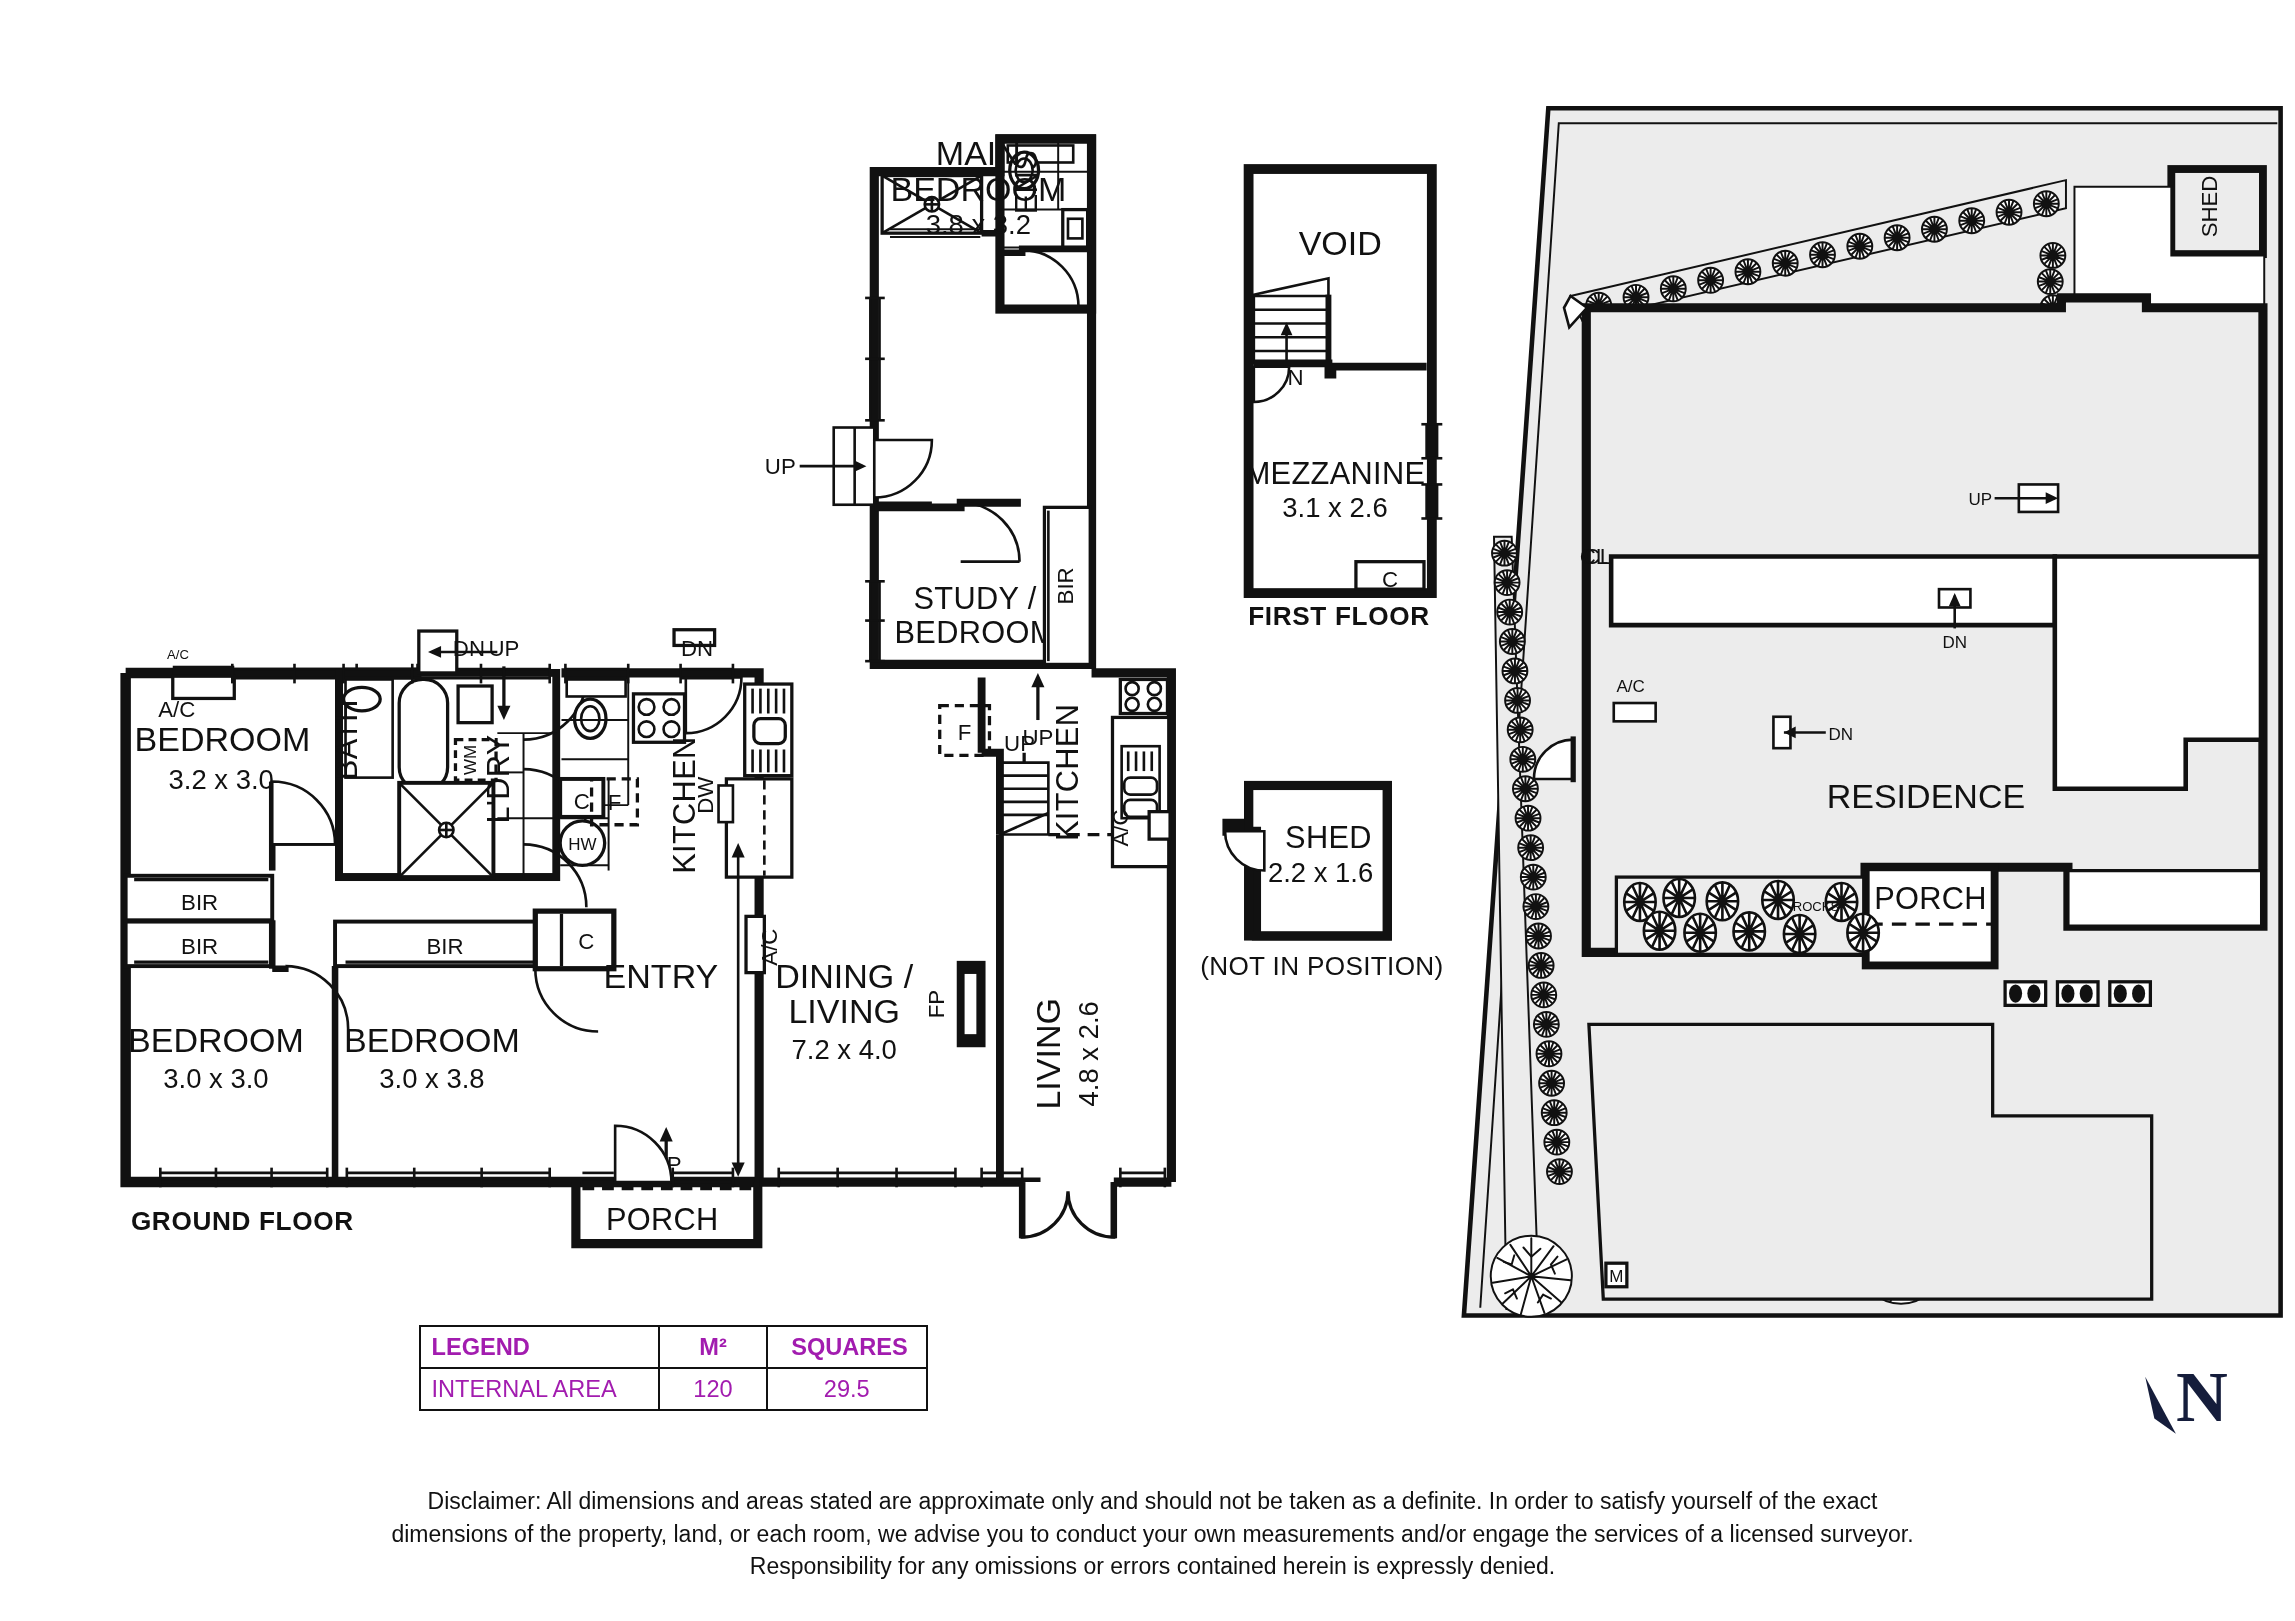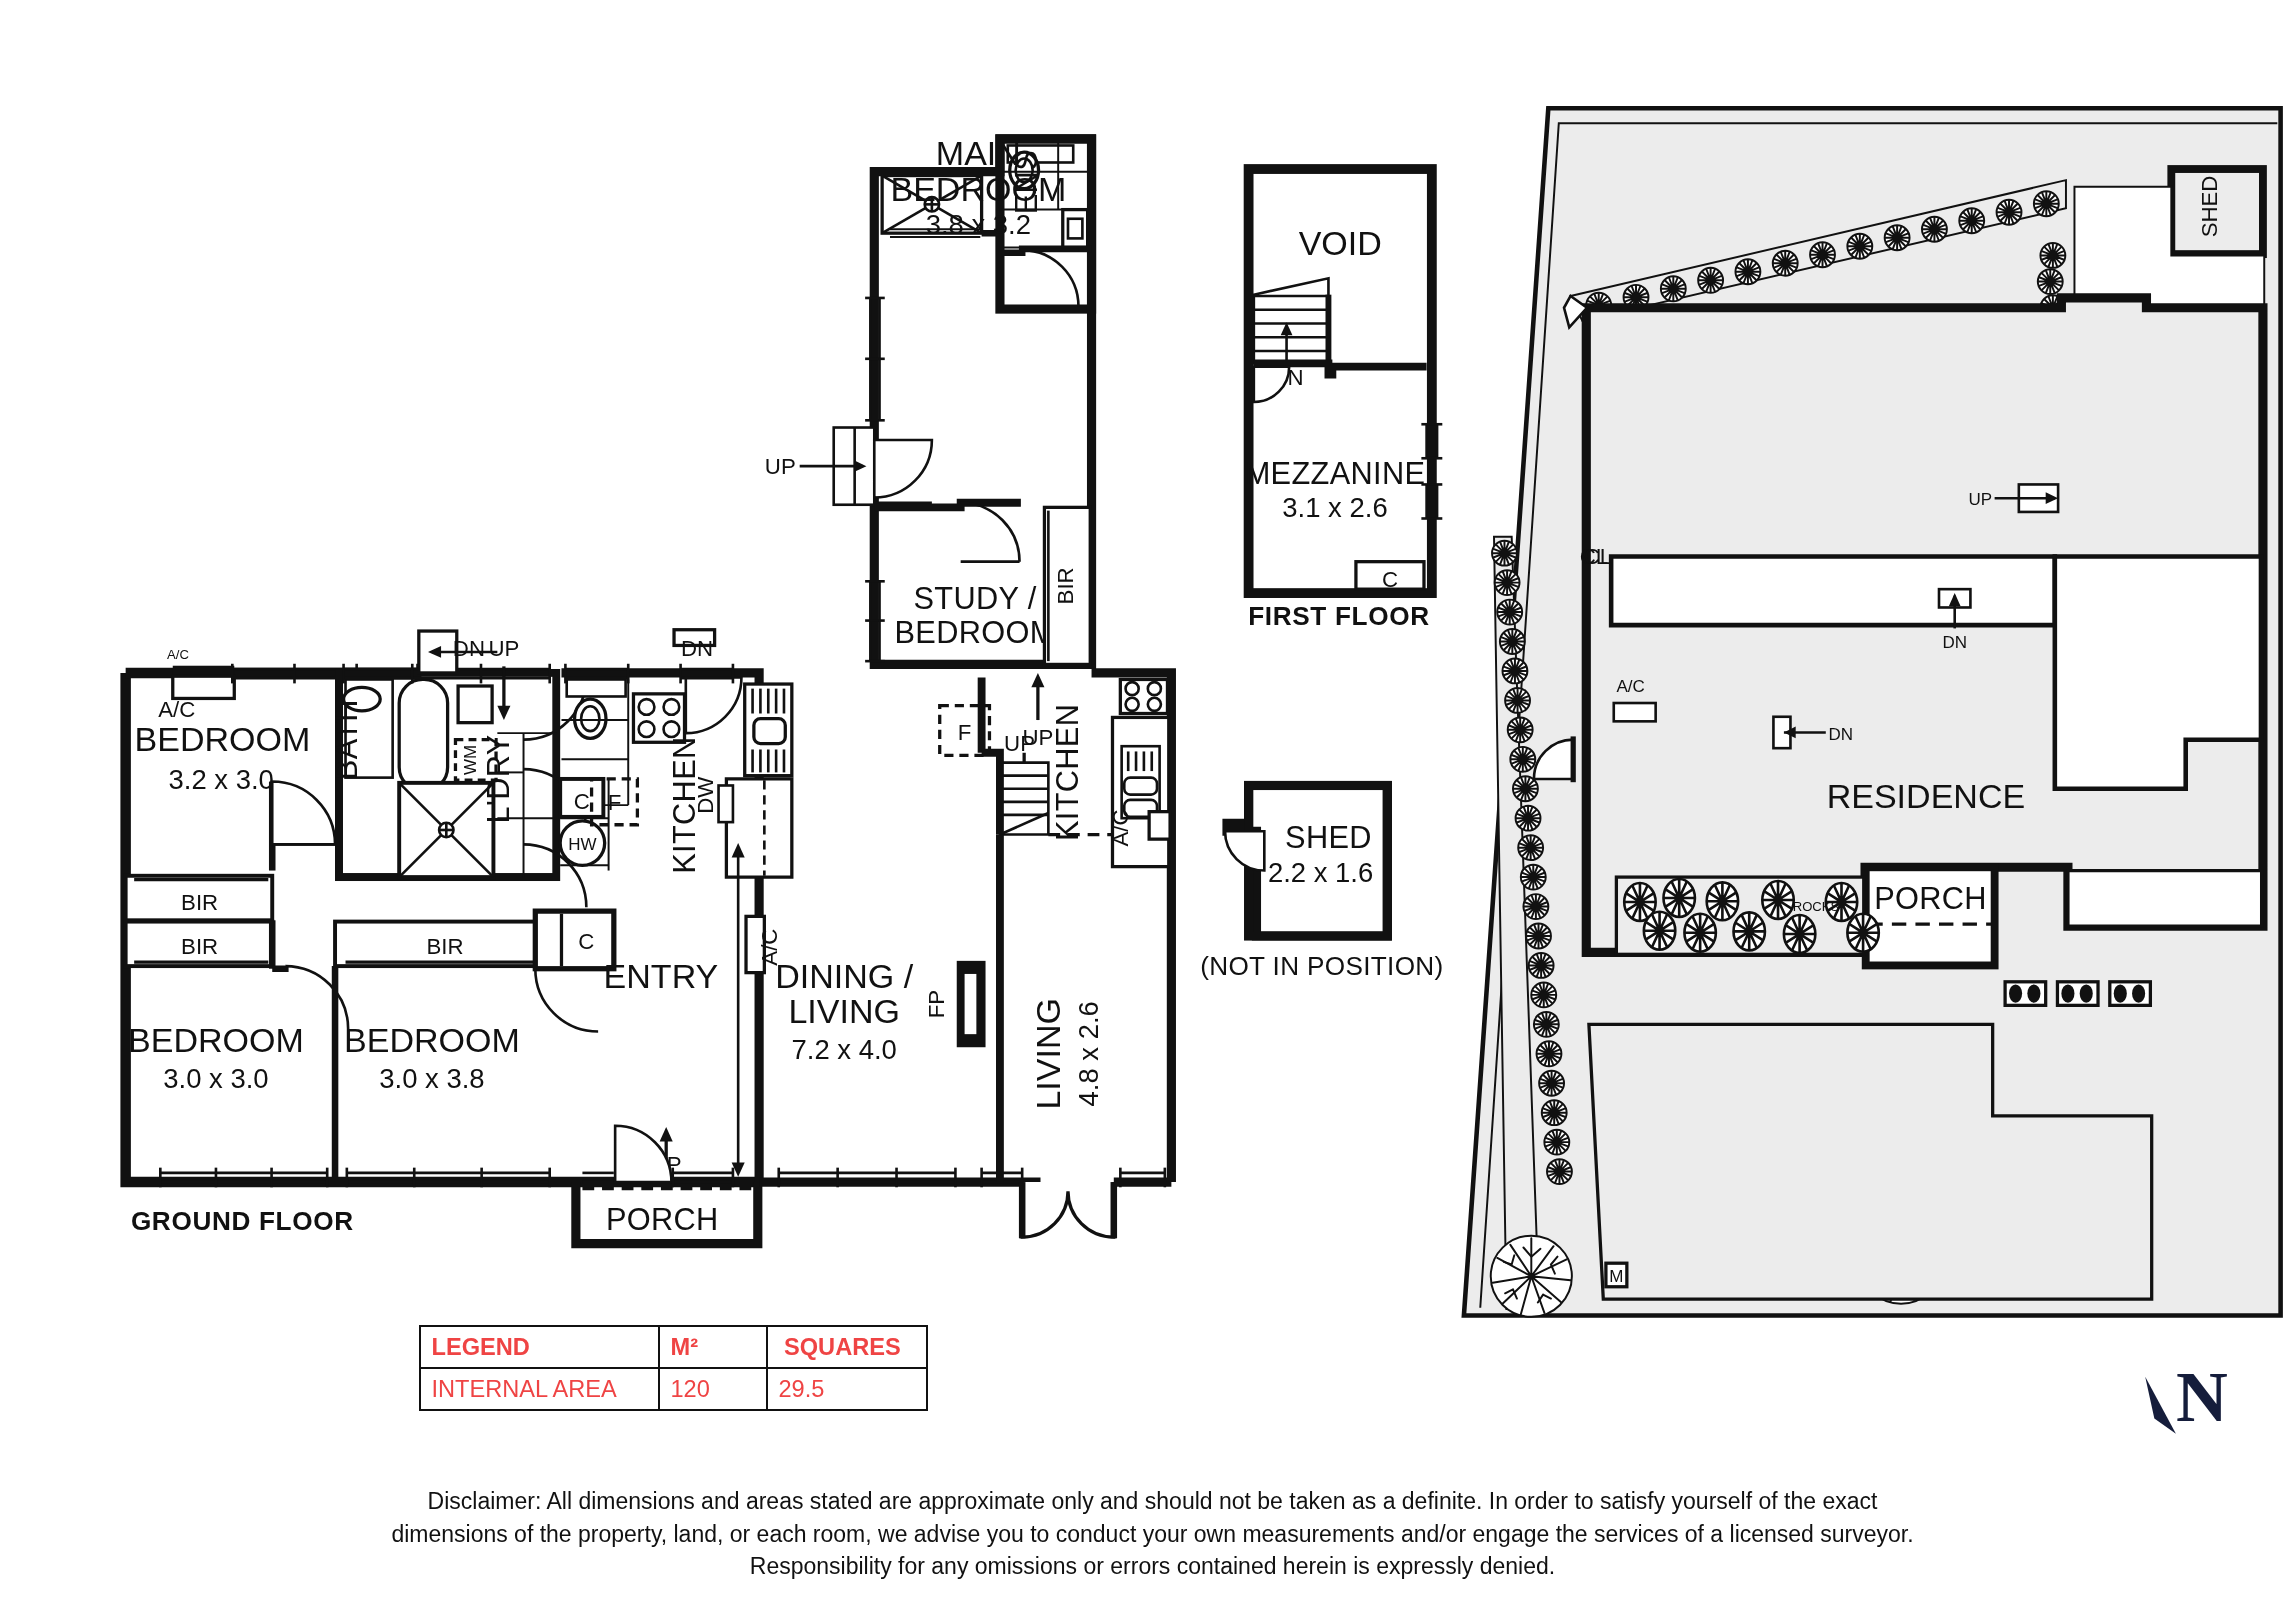--- a/index.html
+++ b/index.html
@@ -15,23 +15,23 @@
   .dim{font-size:42px;}
   .small{font-size:34px;}
   .tiny{font-size:26px;}
   .xtiny{font-size:20px;}
   .floorlbl{font-size:40px;font-weight:700;letter-spacing:1px;}
   .ctr{text-anchor:middle;}
 
   
   #legend-table{position:absolute;left:419px;top:1325px;border-collapse:collapse;}
   #legend-table td{border:2.6px solid #111;font-size:23.6px;padding:6.5px 10.5px;
-     font-family:"Liberation Sans",sans-serif;color:#ef4444;white-space:nowrap;}
+     font-family:"Liberation Sans",sans-serif;color:#a21caf;white-space:nowrap;}
   #legend-table tr.hdr td{font-weight:700;}
-  #legend-table td.c{text-align:left;}
+  #legend-table td.c{text-align:center;}
   #legend-table td.w1{width:216px;}
   #legend-table td.w2{width:85px;}
   #legend-table td.w3{width:131px;padding-left:16px;}
 
   
   #disclaimer{position:absolute;left:367px;top:1485px;width:1571px;
      text-align:center;font-size:23px;line-height:1.42;color:#111;
      font-family:"Liberation Sans",sans-serif;}
 
   

